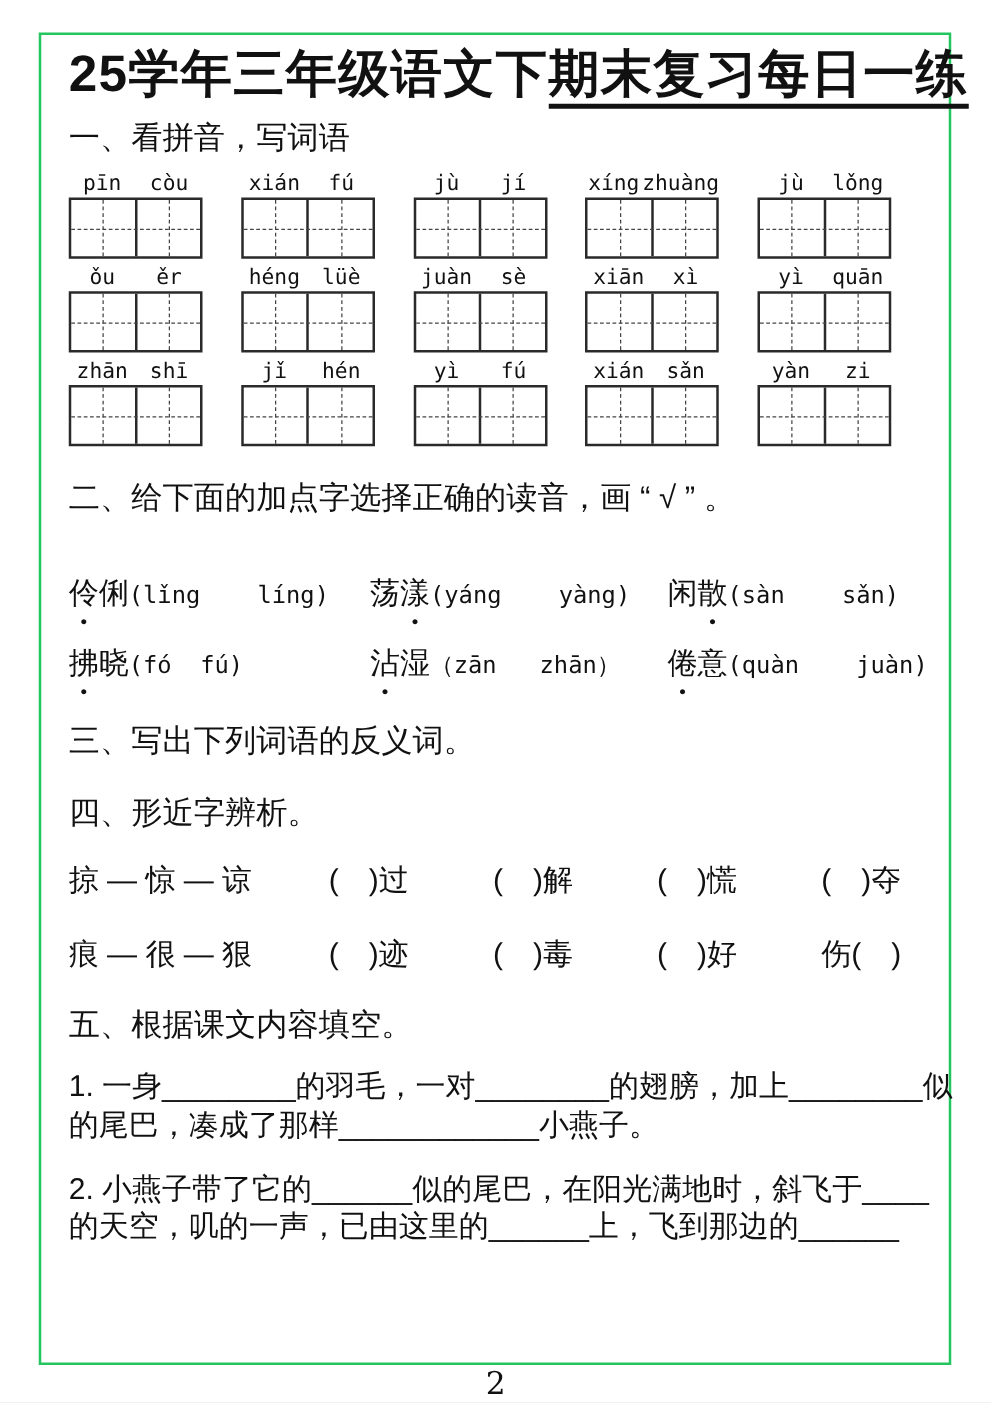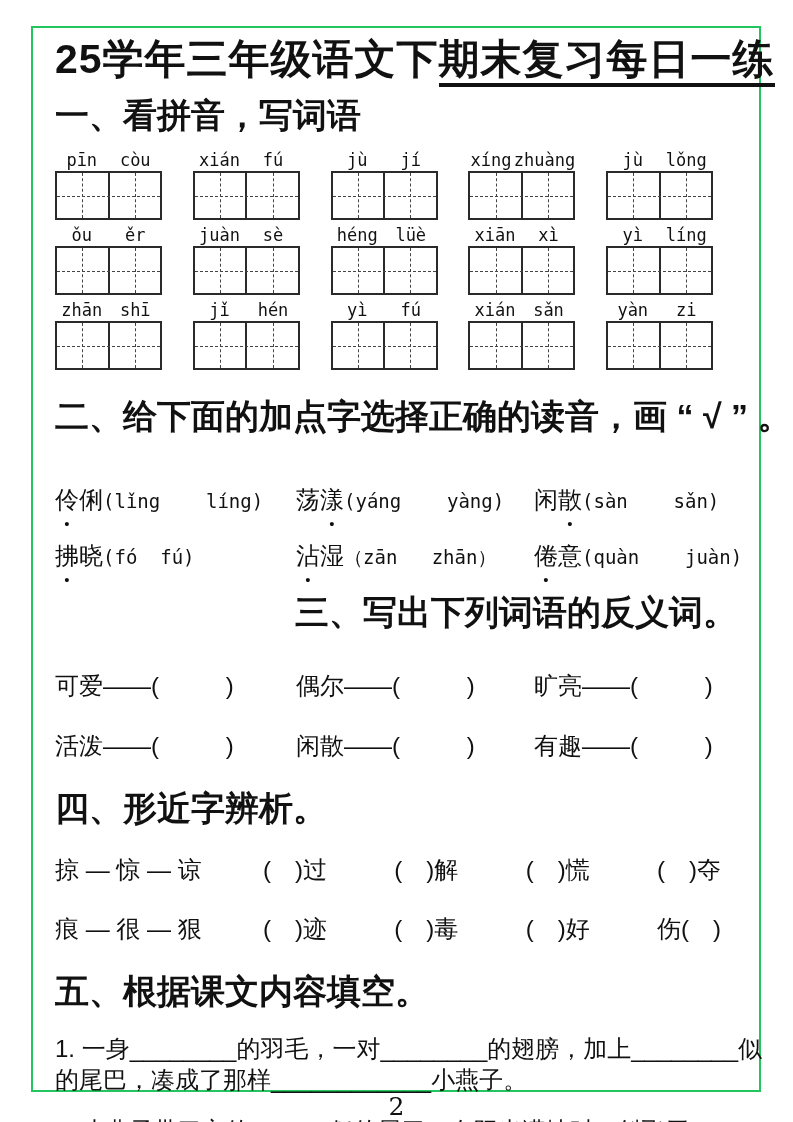--- a/index.html
+++ b/index.html
@@ -7,23 +7,23 @@
         font-family:"Liberation Sans",sans-serif;color:#111;}
   .border-box{position:absolute;left:31px;top:26px;width:726px;height:1062px;
         border:2px solid #22c55e;background:#fff;}
   .content{padding:0 22px;}
 
   .title{margin-top:8px;text-align:center;font-size:41px;font-weight:900;
         letter-spacing:1px;white-space:nowrap;line-height:1.15;}
   .title .u{border-bottom:4px solid #111;padding-bottom:1px;}
   .subtitle{margin-top:3px;text-align:center;font-size:27px;font-weight:800;white-space:pre;}
 
-  .sec-heading{margin-top:10px;font-size:34px;font-weight:700;white-space:pre;}
+  .sec-heading{margin-top:10px;font-size:25px;font-weight:400;white-space:pre;}
   .sec-heading.mt-lg{margin-top:24px;}
-  .sec-heading.mt-md{margin-top:18px;text-align:right;}
+  .sec-heading.mt-md{margin-top:30px;}
 
   
   .pin-row{display:flex;justify-content:space-between;padding-right:24px;margin-top:4px;}
   .pin-row.first{margin-top:10px;}
   .punit{width:107px;}
   .plabel{display:flex;height:22px;line-height:22px;
         font-family:"DejaVu Sans Mono",monospace;font-size:17px;}
   .plabel span{flex:1;text-align:center;white-space:nowrap;}
   .gbox{position:relative;height:45px;border:2px solid #2a2a2a;display:flex;background:#fff;}
   .gbox::after{content:"";position:absolute;left:0;right:0;top:50%;border-top:1.5px dashed #444;}
@@ -128,52 +128,52 @@
               <span>ǒu</span>
               <span>ěr</span>
             </div>
           <div class="gbox">
               <div class="gcell"></div>
               <div class="gcell"></div>
             </div>
         </div>
         <div class="punit">
           <div class="plabel">
+              <span>héng</span>
+              <span>lüè</span>
+            </div>
+          <div class="gbox">
+              <div class="gcell"></div>
+              <div class="gcell"></div>
+            </div>
+        </div>
+        <div class="punit">
+          <div class="plabel">
               <span>juàn</span>
               <span>sè</span>
             </div>
           <div class="gbox">
               <div class="gcell"></div>
               <div class="gcell"></div>
             </div>
         </div>
         <div class="punit">
           <div class="plabel">
-              <span>héng</span>
-              <span>lüè</span>
-            </div>
-          <div class="gbox">
-              <div class="gcell"></div>
-              <div class="gcell"></div>
-            </div>
-        </div>
-        <div class="punit">
-          <div class="plabel">
               <span>xiān</span>
               <span>xì</span>
             </div>
           <div class="gbox">
               <div class="gcell"></div>
               <div class="gcell"></div>
             </div>
         </div>
         <div class="punit">
           <div class="plabel">
               <span>yì</span>
-              <span>líng</span>
+              <span>quān</span>
             </div>
           <div class="gbox">
               <div class="gcell"></div>
               <div class="gcell"></div>
             </div>
         </div>
       </div>
 
       <div class="pin-row">
         <div class="punit">
@@ -234,28 +234,20 @@
         <div class="s2-item"><span class="word"><span class="dotted">伶</span><span>俐</span></span><span class="opts">(lǐng    líng)</span></div>
         <div class="s2-item"><span class="word"><span>荡</span><span class="dotted">漾</span></span><span class="opts">(yáng    yàng)</span></div>
         <div class="s2-item"><span class="word"><span>闲</span><span class="dotted">散</span></span><span class="opts">(sàn    sǎn)</span></div>
         <div class="s2-item"><span class="word"><span class="dotted">拂</span><span>晓</span></span><span class="opts">(fó  fú)</span></div>
         <div class="s2-item"><span class="word"><span class="dotted">沾</span><span>湿</span></span><span class="opts">（zān   zhān）</span></div>
         <div class="s2-item"><span class="word"><span class="dotted">倦</span><span>意</span></span><span class="opts">(quàn    juàn)</span></div>
       </div>
 
       <div class="sec-heading mt-md">三、写出下列词语的反义词。</div>
 
-      <div class="s3-grid">
-        <div class="s3-item">可爱——(          )</div>
-        <div class="s3-item">偶尔——(          )</div>
-        <div class="s3-item">旷亮——(          )</div>
-        <div class="s3-item">活泼——(          )</div>
-        <div class="s3-item">闲散——(          )</div>
-        <div class="s3-item">有趣——(          )</div>
-      </div>
 
       <div class="sec-heading mt-lg">四、形近字辨析。</div>
 
       <div class="s4-row">
         <span class="s4-left">掠 — 惊 — 谅</span>
         <span class="s4-items">
           <span class="s4-item">(　)过</span>
           <span class="s4-item">(　)解</span>
           <span class="s4-item">(　)慌</span>
           <span class="s4-item">(　)夺</span>

